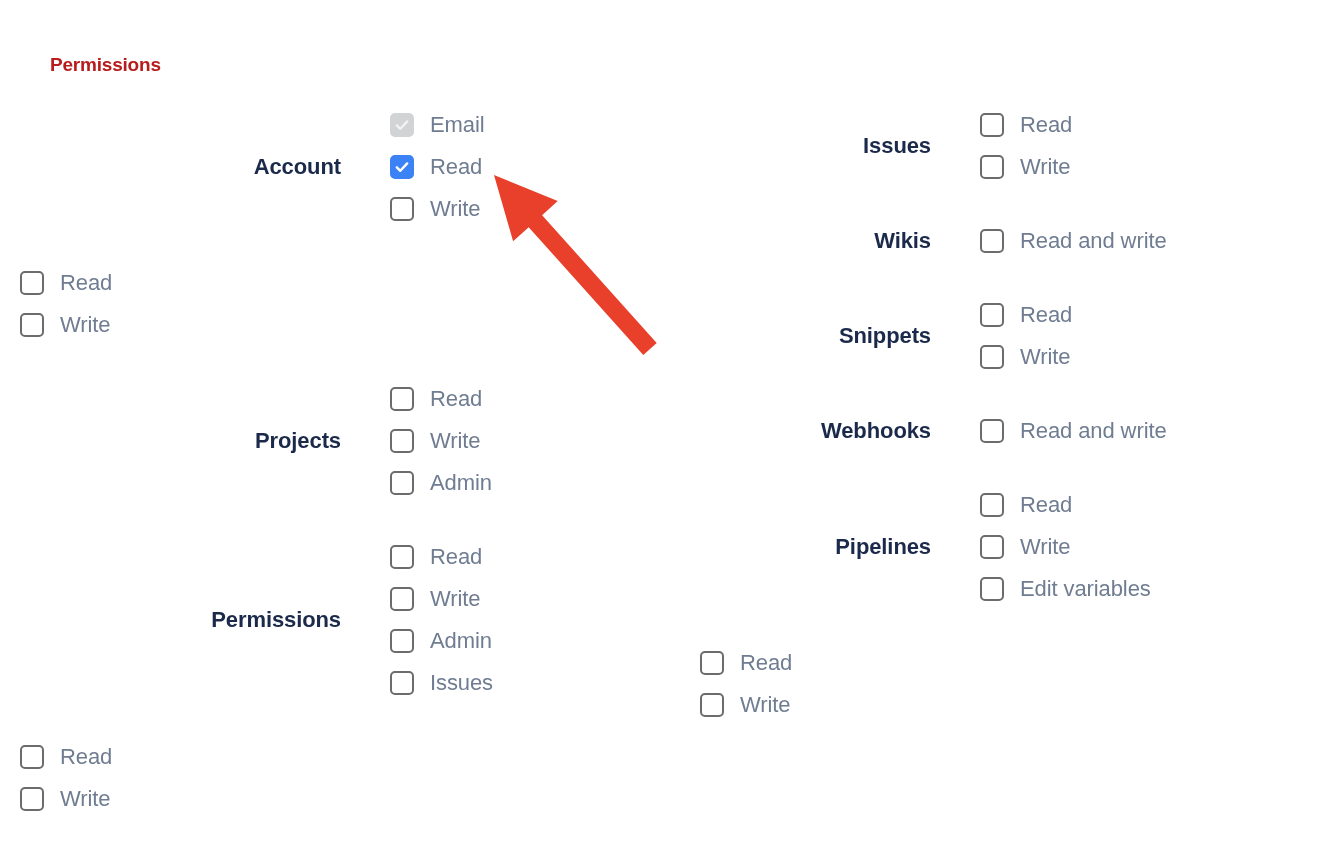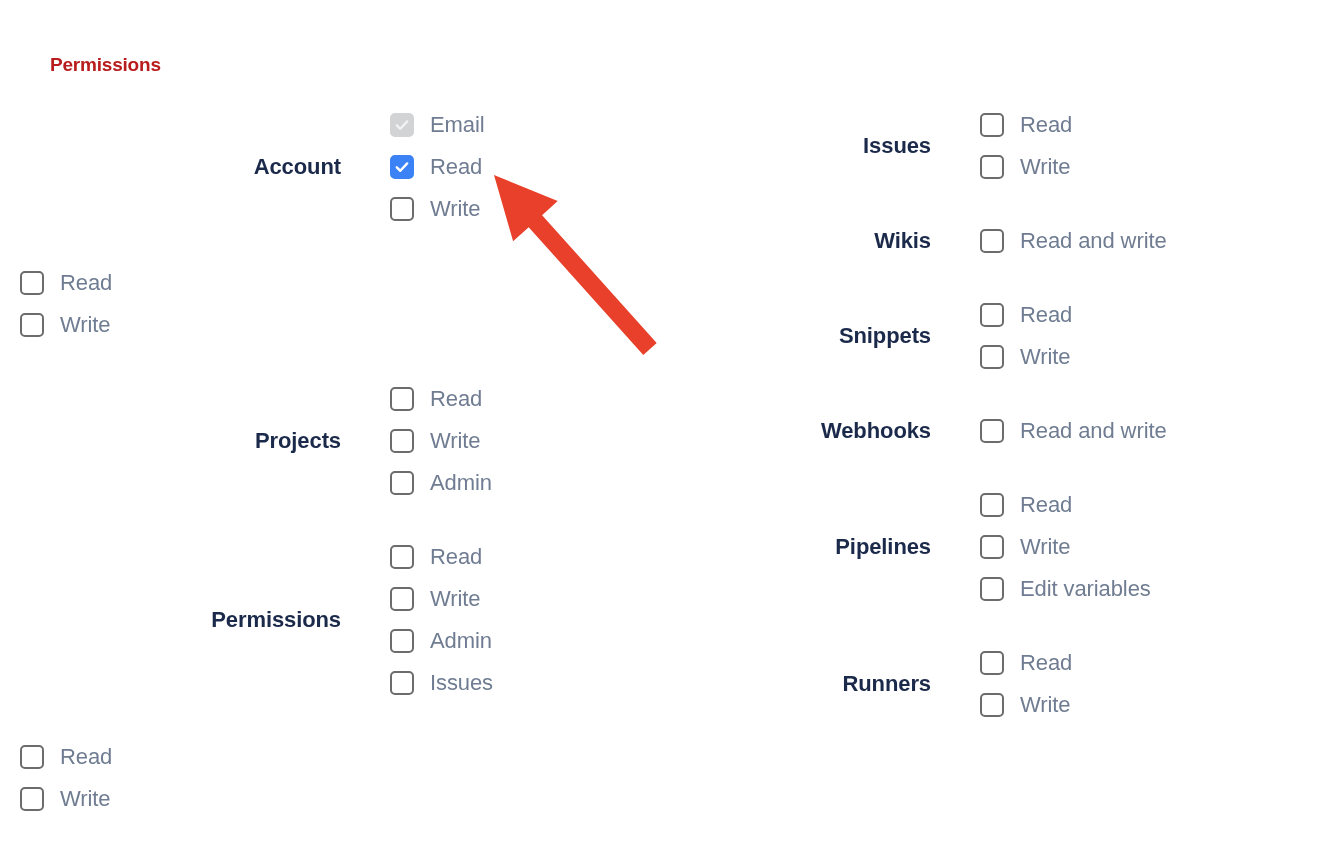--- a/index.html
+++ b/index.html
@@ -283,21 +283,20 @@
               <div class="cbox" role="checkbox" aria-checked="false"></div>
               <span class="opt-label">Write</span>
             </div>
             <div class="opt-row">
               <div class="cbox" role="checkbox" aria-checked="false"></div>
               <span class="opt-label">Edit variables</span>
             </div>
           </div>
         </div>
         <div class="perm-group">
-          <div class="group-label">Runners</div>
           <div class="group-options">
             <div class="opt-row">
               <div class="cbox" role="checkbox" aria-checked="false"></div>
               <span class="opt-label">Read</span>
             </div>
             <div class="opt-row">
               <div class="cbox" role="checkbox" aria-checked="false"></div>
               <span class="opt-label">Write</span>
             </div>
           </div>

